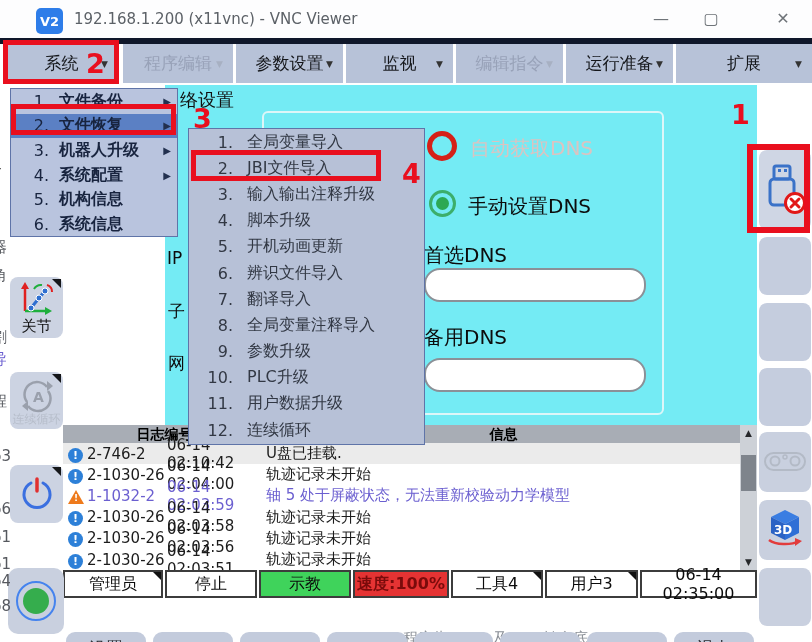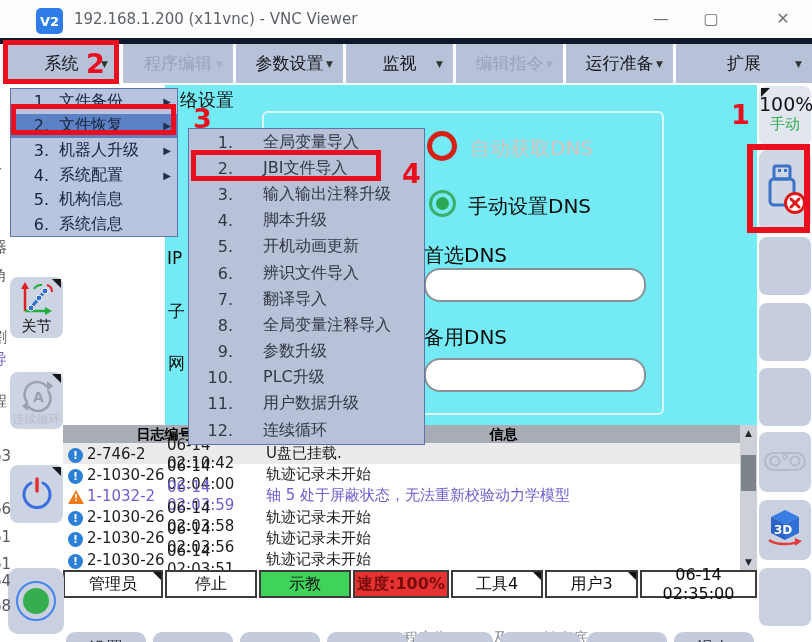--- a/index.html
+++ b/index.html
@@ -21,29 +21,29 @@
   .menubar-item{top:43px;height:40px;background:#b7c2d8;display:flex;align-items:center;justify-content:center;
                 font-size:17px;color:#15171b;}
   .menubar-item .caret{position:absolute;right:10px;top:16px;font-size:9px;color:#333;}
   .menubar-item.disabled{color:#98a2b8;}
   .menubar-item.disabled .caret{color:#a7b0c2;}
 
   
   .dropdown{left:10px;top:88px;width:168px;height:149px;background:#b9c4de;border:1px solid #5f74a8;box-sizing:border-box;}
   .drow{position:relative;height:24.6px;display:flex;align-items:center;font-size:16px;color:#18243f;}
   .drow .dnum{width:38px;text-align:right;}
-  .drow .dlabel{margin-left:10px;}
+  .drow .dlabel{margin-left:10px;font-weight:bold;}
   .drow .darrow{position:absolute;right:6px;font-size:10px;color:#22304f;}
   .drow.hl{background:#5b80c4;}
 
   
   .submenu{left:188px;top:128px;width:237px;height:317px;background:#b7c1d7;border:1px solid #5f74a8;box-sizing:border-box;}
   .srow{height:26.2px;display:flex;align-items:center;font-size:16px;color:#323844;}
   .srow .snum{width:44px;text-align:right;}
-  .srow .slabel{margin-left:30px;}
+  .srow .slabel{margin-left:14px;}
 
   
   .cyan{left:165px;top:85px;width:592px;height:340px;background:#74ebf4;}
   .groupbox{left:262px;top:111px;width:398px;height:300px;border:2px solid #ddf6f8;border-radius:6px;}
   .radio-auto{left:427px;top:131px;width:30px;height:30px;border:5px solid #d52017;border-radius:50%;box-sizing:border-box;}
   .radio-manual{left:429px;top:190px;width:27px;height:27px;border:3px solid #3cae6b;border-radius:50%;box-sizing:border-box;
                 display:flex;align-items:center;justify-content:center;}
   .radio-manual .dot{width:13px;height:13px;background:#2ca854;border-radius:50%;}
   .dnslbl{font-size:20px;color:#0c0c0c;}
   .dnsinput{left:424px;width:222px;height:34px;border:2px solid #8b9097;border-radius:16px;background:#fff;box-sizing:border-box;}
@@ -241,24 +241,20 @@
   <div class="abs edgefrag" style="top:328px;"><span>割</span></div>
   <div class="abs edgefrag" style="top:350px;color:#6b5fd0;"><span>导</span></div>
   <div class="abs edgefrag" style="top:392px;"><span>程</span></div>
   <div class="abs edgefrag" style="top:447px;"><span>63</span></div>
   <div class="abs edgefrag" style="top:500px;"><span>66</span></div>
   <div class="abs edgefrag" style="top:528px;"><span>61</span></div>
   <div class="abs edgefrag" style="top:555px;"><span>61</span></div>
   <div class="abs edgefrag" style="top:572px;"><span>64</span></div>
   <div class="abs edgefrag" style="top:597px;"><span>68</span></div>
 
-  <div class="abs speedbtn tri-tl">
-    <div class="pct">100%</div>
-    <div class="mode">手动</div>
-  </div>
 
   <div class="abs sbtn" style="left:759px;top:150px;width:52px;height:80px;background:#cfd6e4;">
     <svg width="42" height="54" style="position:absolute;left:5px;top:13px;">
       <rect x="10" y="3" width="16" height="13" rx="2" fill="none" stroke="#3a72c8" stroke-width="3"></rect>
       <rect x="14" y="6" width="3" height="3" fill="#3a72c8"></rect>
       <rect x="20" y="6" width="3" height="3" fill="#3a72c8"></rect>
       <rect x="6" y="16" width="24" height="26" rx="4" fill="none" stroke="#3a72c8" stroke-width="3"></rect>
       <circle cx="31" cy="40" r="9.5" fill="#fff" stroke="#e11717" stroke-width="3"></circle>
       <path d="M27 36 L35 44 M35 36 L27 44" stroke="#e11717" stroke-width="3" stroke-linecap="round"></path>
     </svg>

